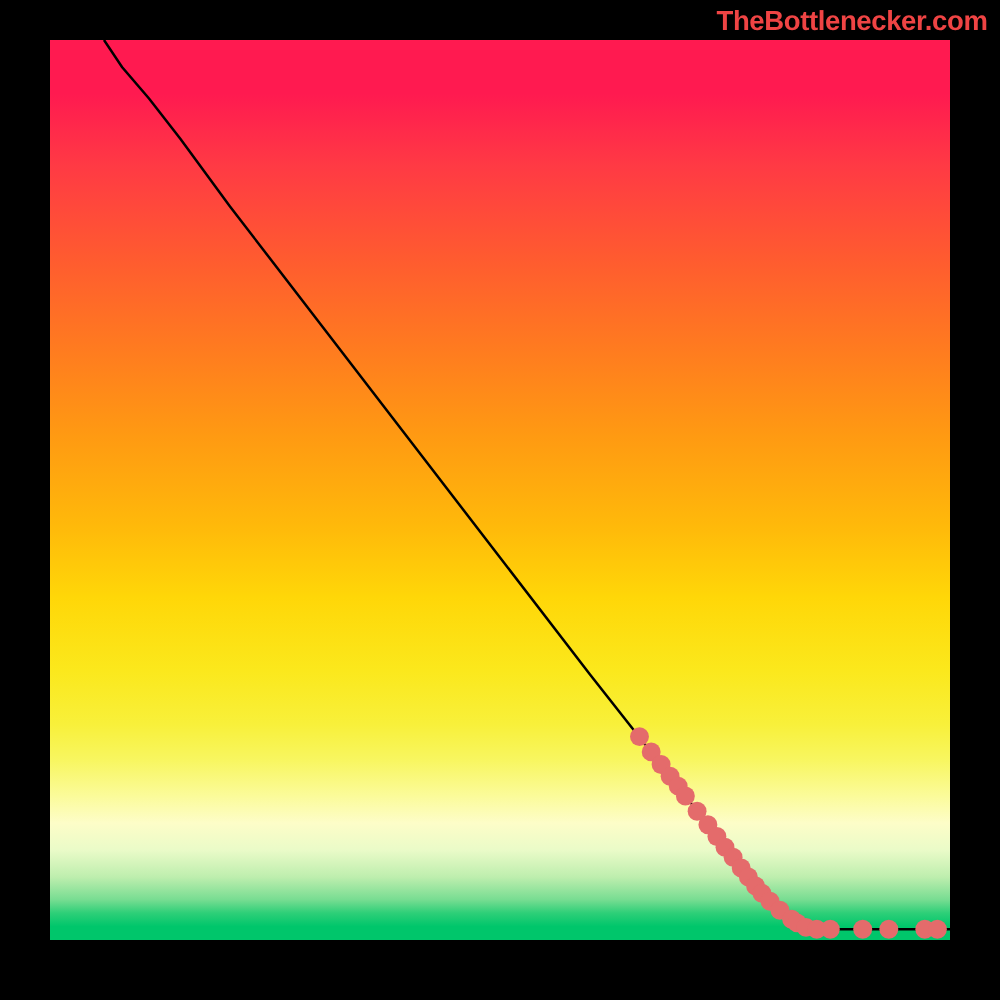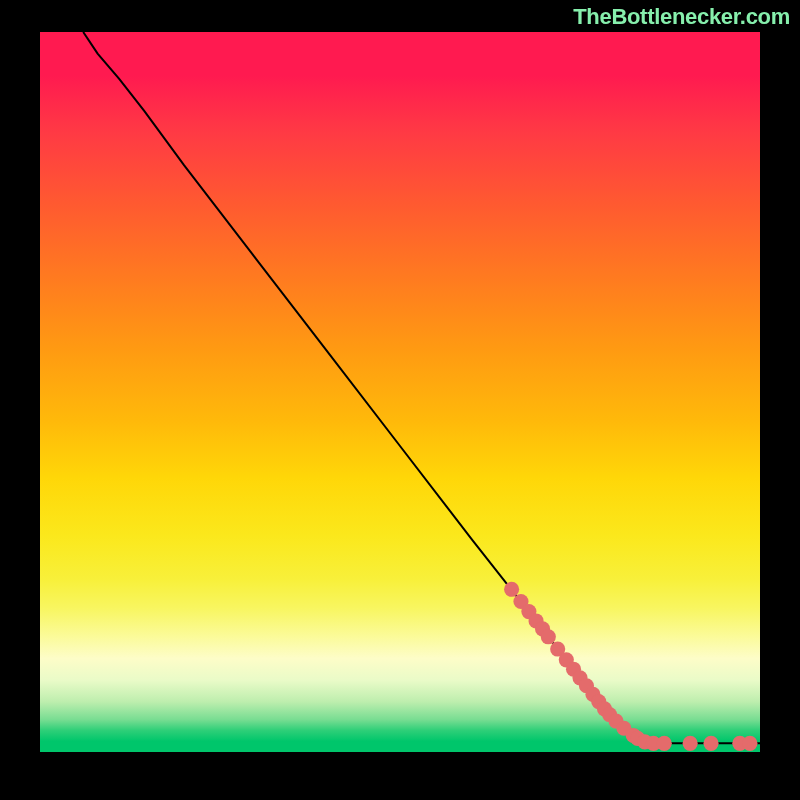--- a/index.html
+++ b/index.html
@@ -15,21 +15,21 @@
     width: 800px;
     height: 800px;
     background: #000;
   }
   .attribution {
     position: absolute;
     top: 4px;
     right: 10px;
     font-size: 22px;
     font-weight: 600;
-    color: #86efac;
+    color: #ef4444;
     letter-spacing: -0.3px;
   }
   .plot {
     position: absolute;
     left: 40px;
     top: 32px;
     width: 720px;
     height: 720px;
     
     background: linear-gradient(to bottom,

